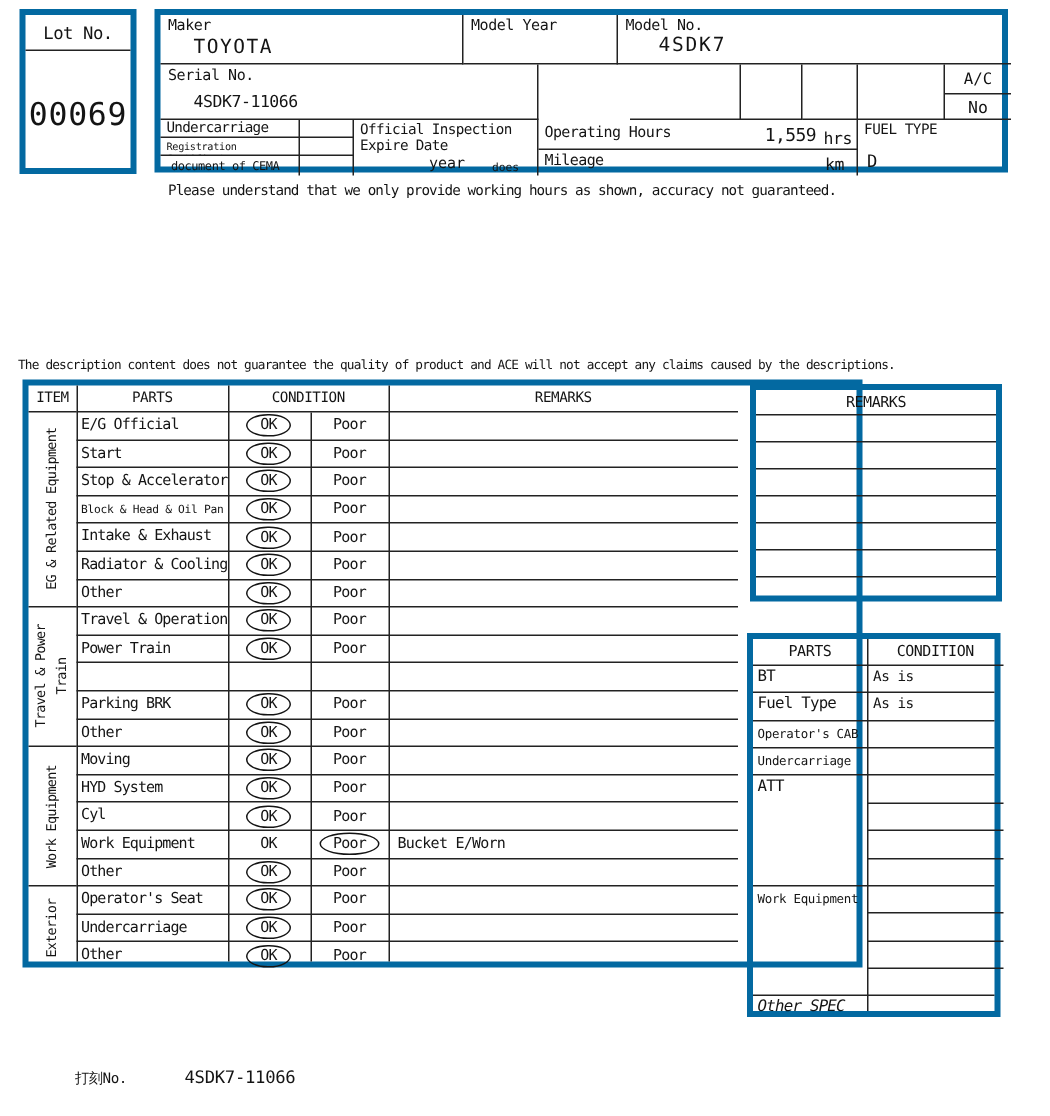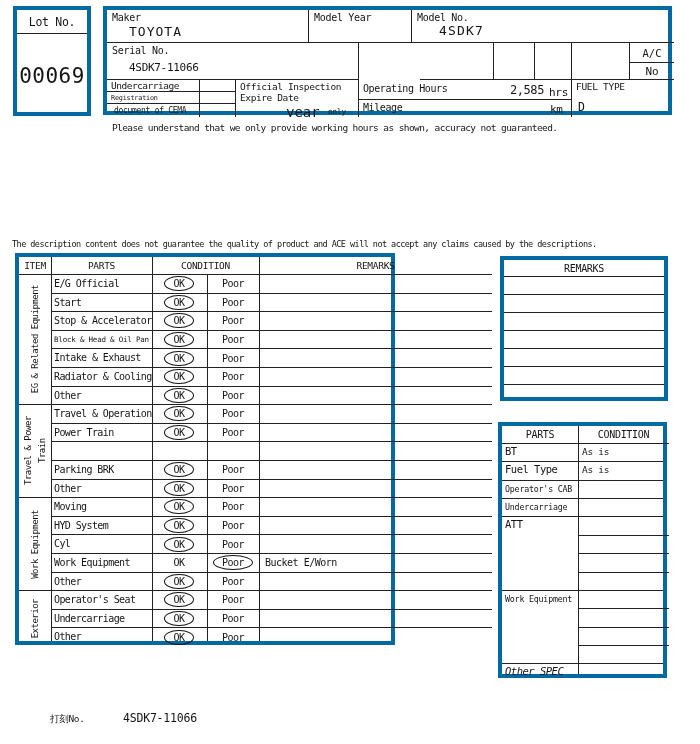--- a/index.html
+++ b/index.html
@@ -97,42 +97,42 @@
     </div>
     <div class="cell bR" style="left:0;top:94px;width:93px;height:13px;font-size:8px;letter-spacing:-0.3px;padding:2px 0 0 7px">
       <span>document of CEMA</span>
     </div>
     <div class="cell bR bB" style="left:93px;top:70px;width:36px;height:12px"></div>
     <div class="cell bR bB" style="left:93px;top:82px;width:36px;height:12px"></div>
     <div class="cell bR" style="left:93px;top:94px;width:36px;height:13px"></div>
     <div class="cell bR" style="left:129px;top:70px;width:123px;height:37px">
       <div style="font-size:9.5px;letter-spacing:-0.4px;padding:1px 0 0 4px;white-space:nowrap">Official Inspection</div>
       <div style="font-size:9.5px;letter-spacing:-0.4px;padding:0 0 0 4px;white-space:nowrap">Expire Date</div>
-      <div class="abs" style="left:50px;top:24px;font-size:14px">year</div>
-      <div class="abs" style="left:92px;top:27px;font-size:7.5px">only</div>
+      <div class="abs" style="left:50px;top:24px;font-size:10px">year</div>
+      <div class="abs" style="left:92px;top:27px;font-size:7.5px">does</div>
     </div>
     <div class="cell bR bB" style="left:252px;top:70px;width:213px;height:20px">
       <div style="font-size:10px;letter-spacing:-0.4px;padding:3px 0 0 4px;white-space:nowrap">Operating Hours</div>
-      <div class="abs" style="left:141px;top:3px;width:44px;text-align:right;font-size:12px;letter-spacing:-0.4px">2,585</div>
+      <div class="abs" style="left:141px;top:3px;width:44px;text-align:right;font-size:12px;letter-spacing:-0.4px">1,559</div>
       <div class="unit" style="left:190px;top:6px">hrs</div>
     </div>
     <div class="cell bR" style="left:252px;top:90px;width:213px;height:17px">
       <div style="font-size:10px;letter-spacing:-0.4px;padding:2px 0 0 4px;white-space:nowrap">Mileage</div>
       <div class="unit" style="left:191px;top:3px">km</div>
     </div>
     <div class="cell" style="left:465px;top:70px;width:102px;height:37px">
       <div style="font-size:9.5px;letter-spacing:-0.3px;padding:1px 0 0 4px;white-space:nowrap">FUEL TYPE</div>
       <div class="abs" style="left:6px;top:20px;font-size:11.5px">D</div>
     </div>
   </div>
 
   <div class="notice">Please understand that we only provide working hours as shown, accuracy not guaranteed.</div>
   <div class="disclaimer">The description content does not guarantee the quality of product and ACE will not accept any claims caused by the descriptions.</div>
 
-  <div class="box" style="left:15px;top:253px;width:380px;height:392px">
+  <div class="box" style="left:15px;top:253px;width:560px;height:392px">
     <div class="vline" style="left:32px"></div>
     <div class="vline" style="left:133px"></div>
     <div class="vline" style="left:188px;top:18px"></div>
     <div class="vline" style="left:240px"></div>
     <div class="hcell" style="left:0;width:32px">ITEM</div>
     <div class="hcell" style="left:32px;width:101px">PARTS</div>
     <div class="hcell" style="left:133px;width:107px">CONDITION</div>
     <div class="hcell" style="left:240px;width:233px">REMARKS</div>
     <div id="insp-rows" class="abs" style="left:0;top:0;width:100%;height:100%">
         <div class="group-cell" style="top: 18px; height: 130.2px;">

